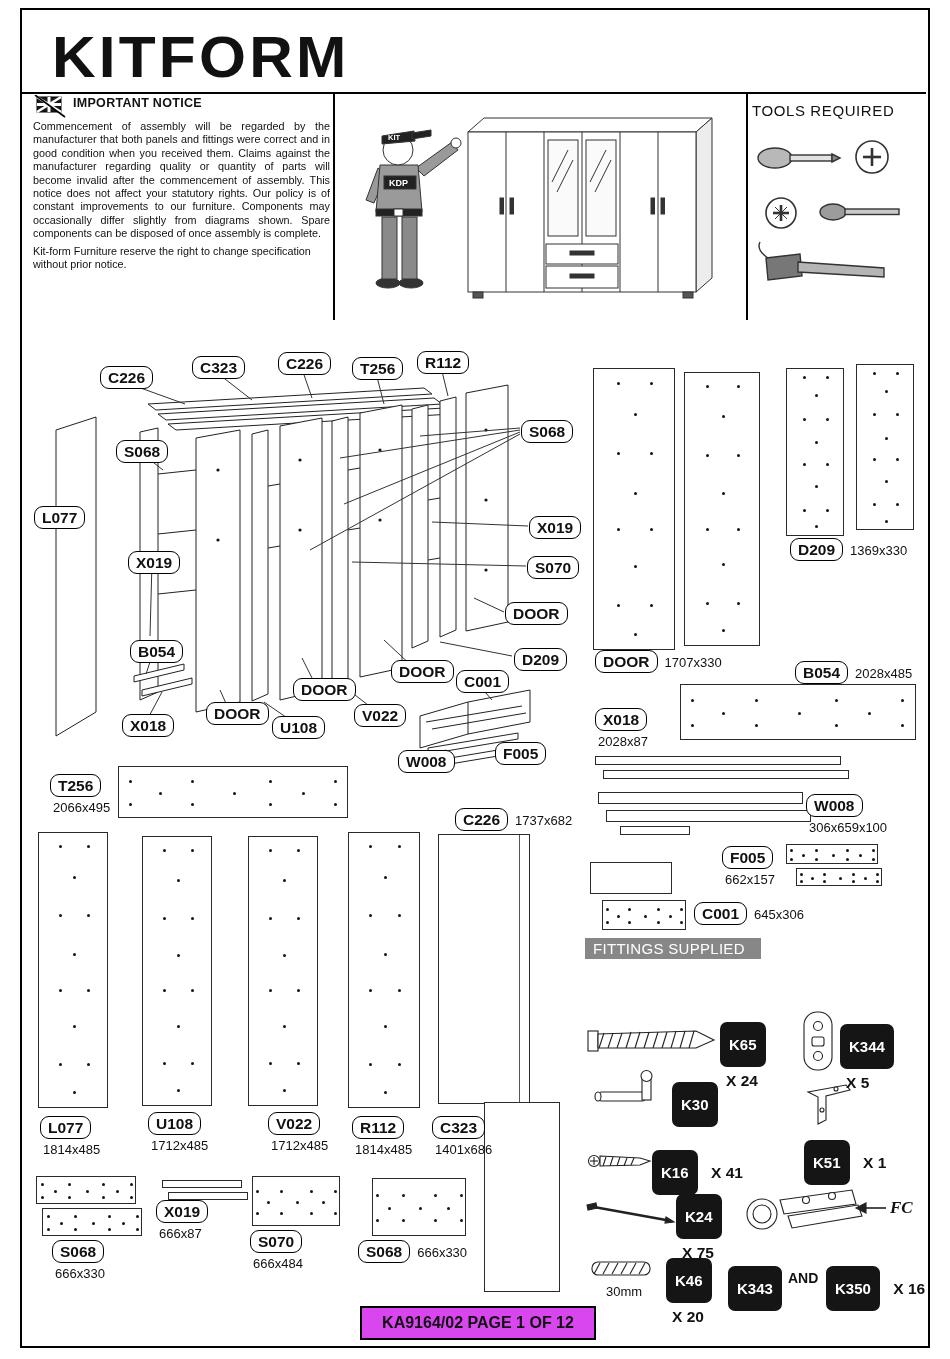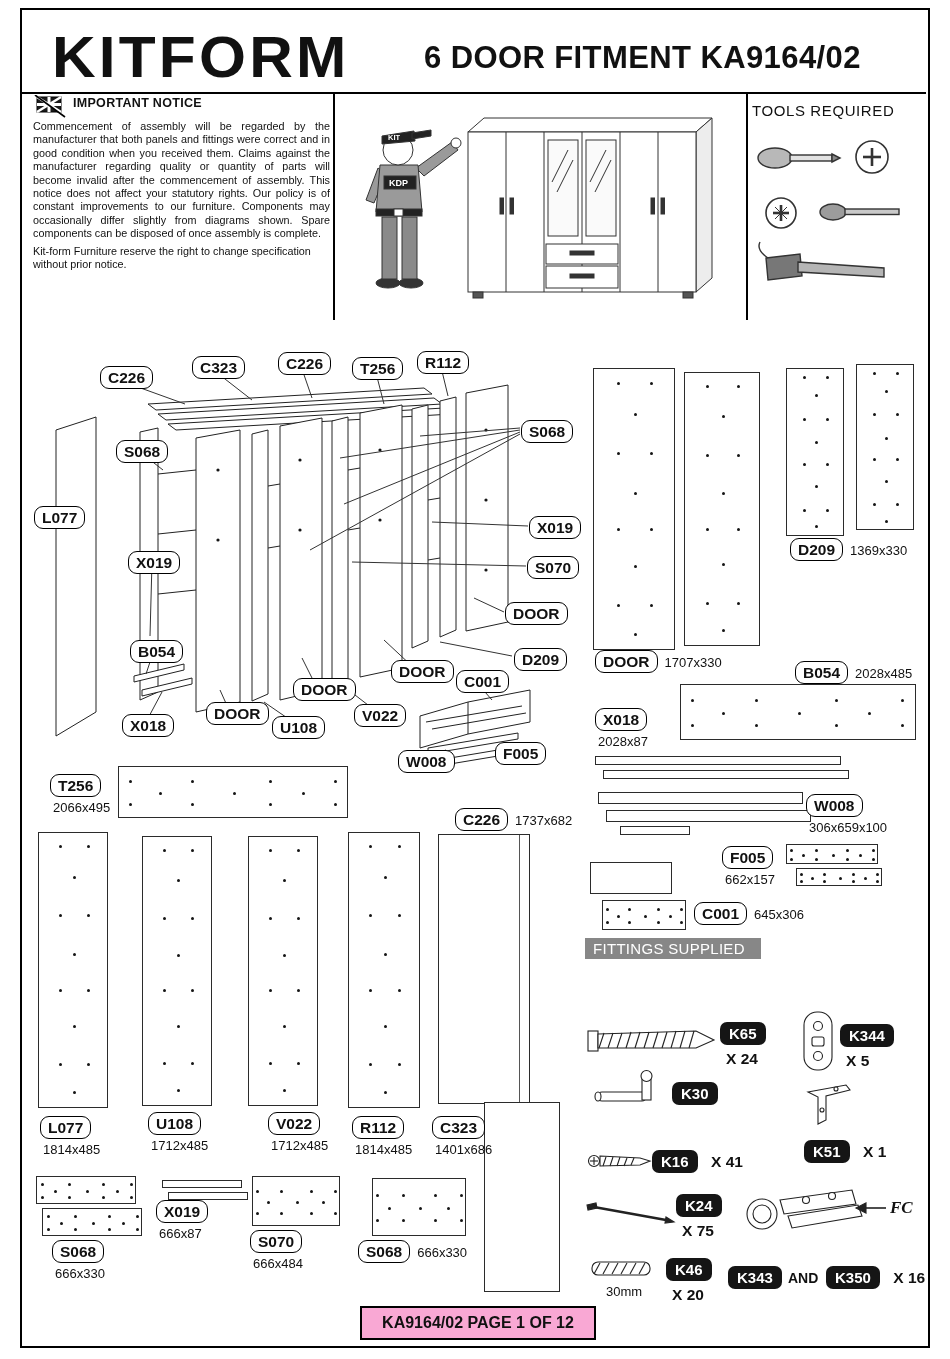--- a/index.html
+++ b/index.html
@@ -27,39 +27,38 @@
   .code-box{display:inline-block;border:1.7px solid #000;border-radius:9px;padding:0 7px;background:#fff;
             font-weight:bold;font-size:15.5px;line-height:21px;white-space:nowrap;}
   .dlabel{position:absolute;z-index:6;}
   .plabel{position:absolute;z-index:6;white-space:nowrap;}
   .size-text{font-size:13px;margin-left:7px;font-weight:normal;}
   .plabel.stacked .size-text{display:block;margin:3px 0 0 3px;}
   .fit-head{left:585px;top:938px;width:160px;background:#878787;color:#fff;font-size:15px;
             padding:2px 8px;letter-spacing:.3px;z-index:5;}
   .fit-note{left:585px;top:964px;width:336px;font-size:13.8px;line-height:17px;z-index:5;}
   .kitem{position:absolute;z-index:6;white-space:nowrap;}
-  .kcode{display:inline-block;background:#151515;color:#fff;border-radius:7px;padding:3px 9px;
+  .kcode{display:inline-block;background:#151515;color:#fff;border-radius:7px;padding:14px 9px;
          font-weight:bold;font-size:15px;}
   .kqty{font-weight:bold;font-size:15.5px;margin-left:9px;}
   .kitem.stack .kqty{display:block;margin:5px 0 0 6px;}
   .knote{position:absolute;z-index:6;font-size:13px;}
   .fc-label{position:absolute;z-index:6;font-family:"Liberation Serif",serif;font-style:italic;
             font-weight:bold;font-size:17px;}
   .footer-box{left:360px;top:1306px;width:232px;height:30px;border:2px solid #000;display:flex;
-              align-items:center;justify-content:center;font-weight:bold;font-size:16px;z-index:6;background:#f9a8d4;}
+              align-items:center;justify-content:center;font-weight:bold;font-size:16px;z-index:6;background:#d946ef;}
 </style>
 </head>
 <body>
 
 <div id="page">
 
   <div class="abs frame"></div>
 
   <div class="abs" id="brand">KITFORM</div>
-  <div class="abs" id="title">6 DOOR FITMENT KA9164/02</div>
   <div class="abs hline" style="left:22px;top:92px;width:904px;"></div>
   <div class="abs vline" style="left:333px;top:94px;height:226px;"></div>
   <div class="abs vline" style="left:746px;top:94px;height:226px;"></div>
 
   <div class="abs notice">
     <div class="notice-head">
       <svg width="34" height="24" viewBox="0 0 34 24">
         <rect x="4" y="2" width="24" height="15" fill="#1a1a1a" stroke="#000"></rect>
         <line x1="4" y1="2" x2="28" y2="17" stroke="#fff" stroke-width="2.5"></line>
         <line x1="28" y1="2" x2="4" y2="17" stroke="#fff" stroke-width="2.5"></line>

